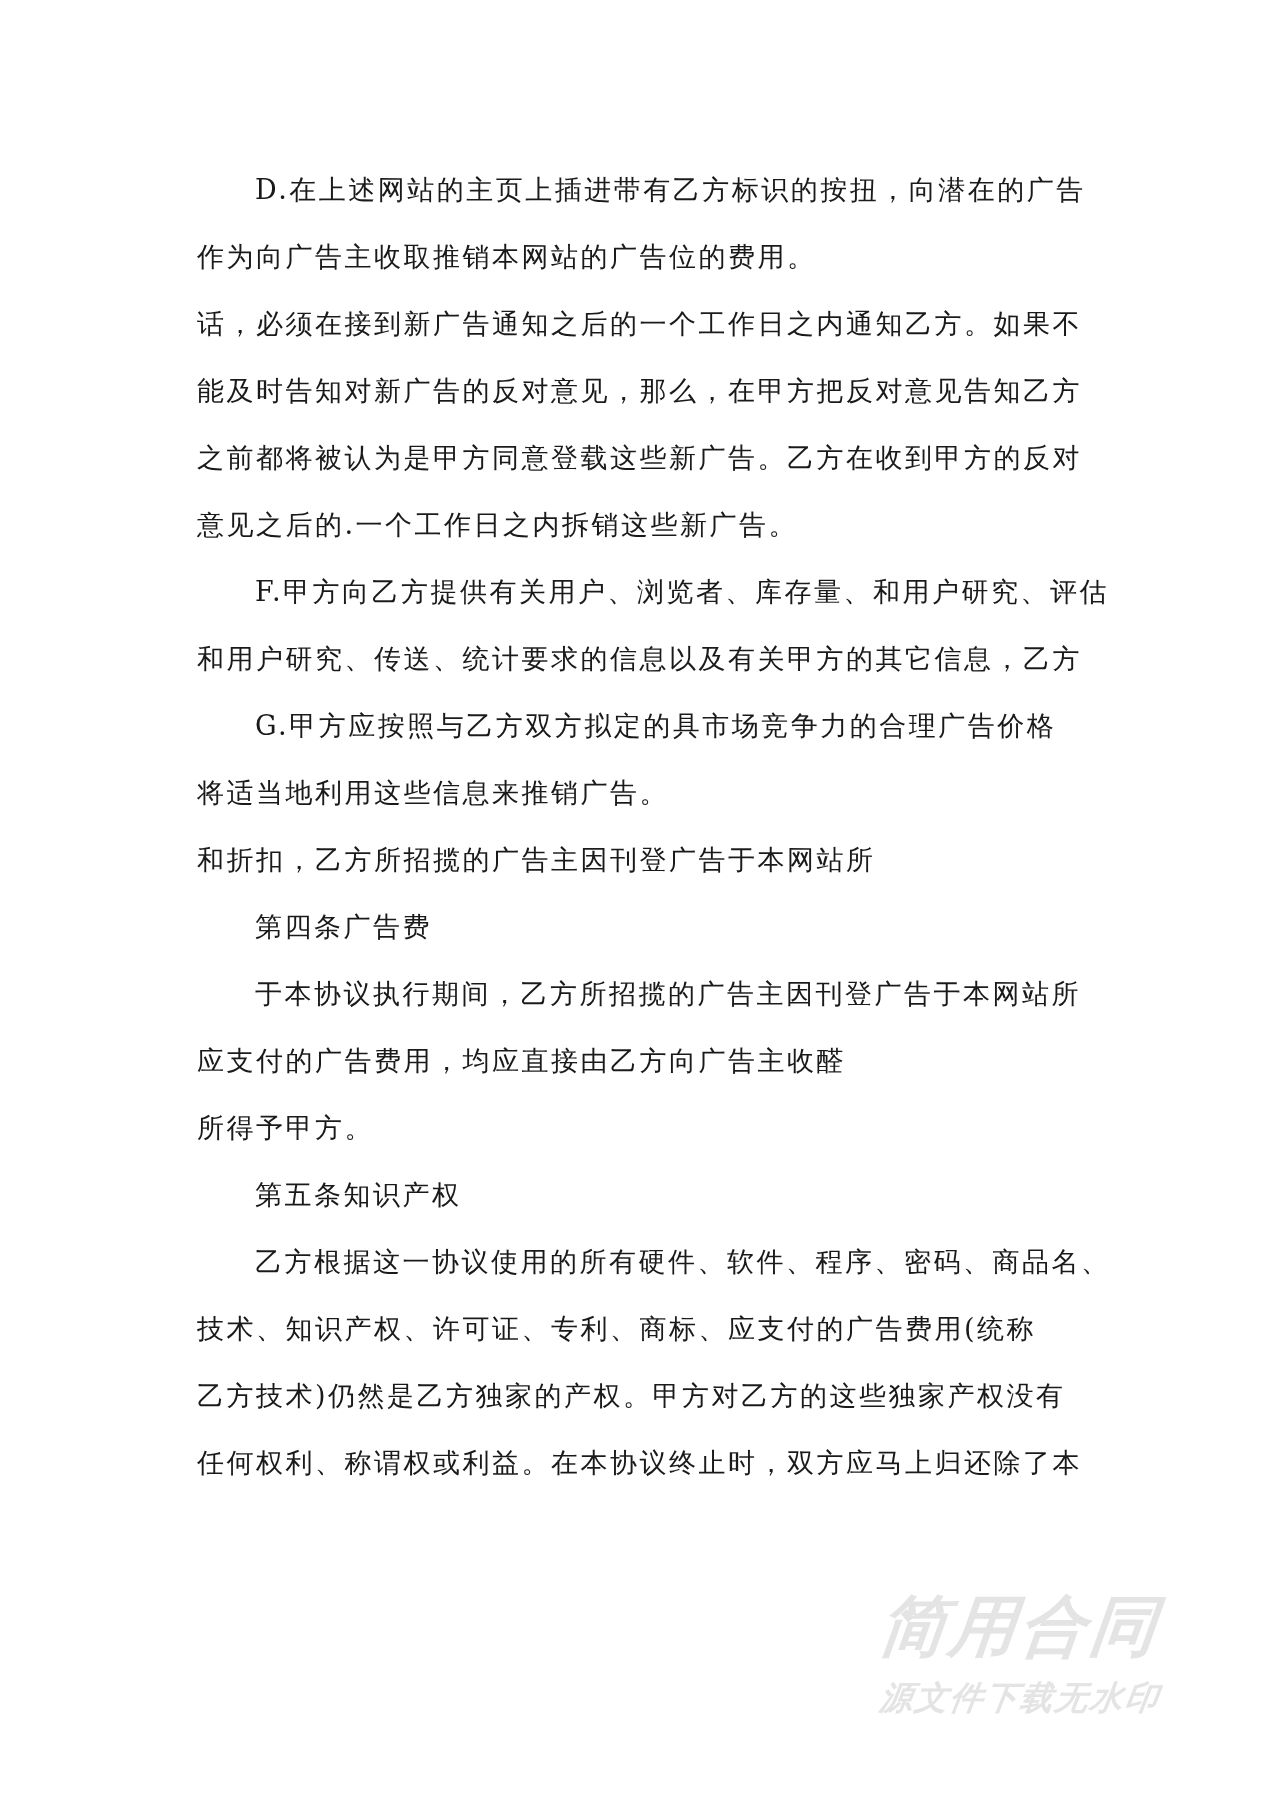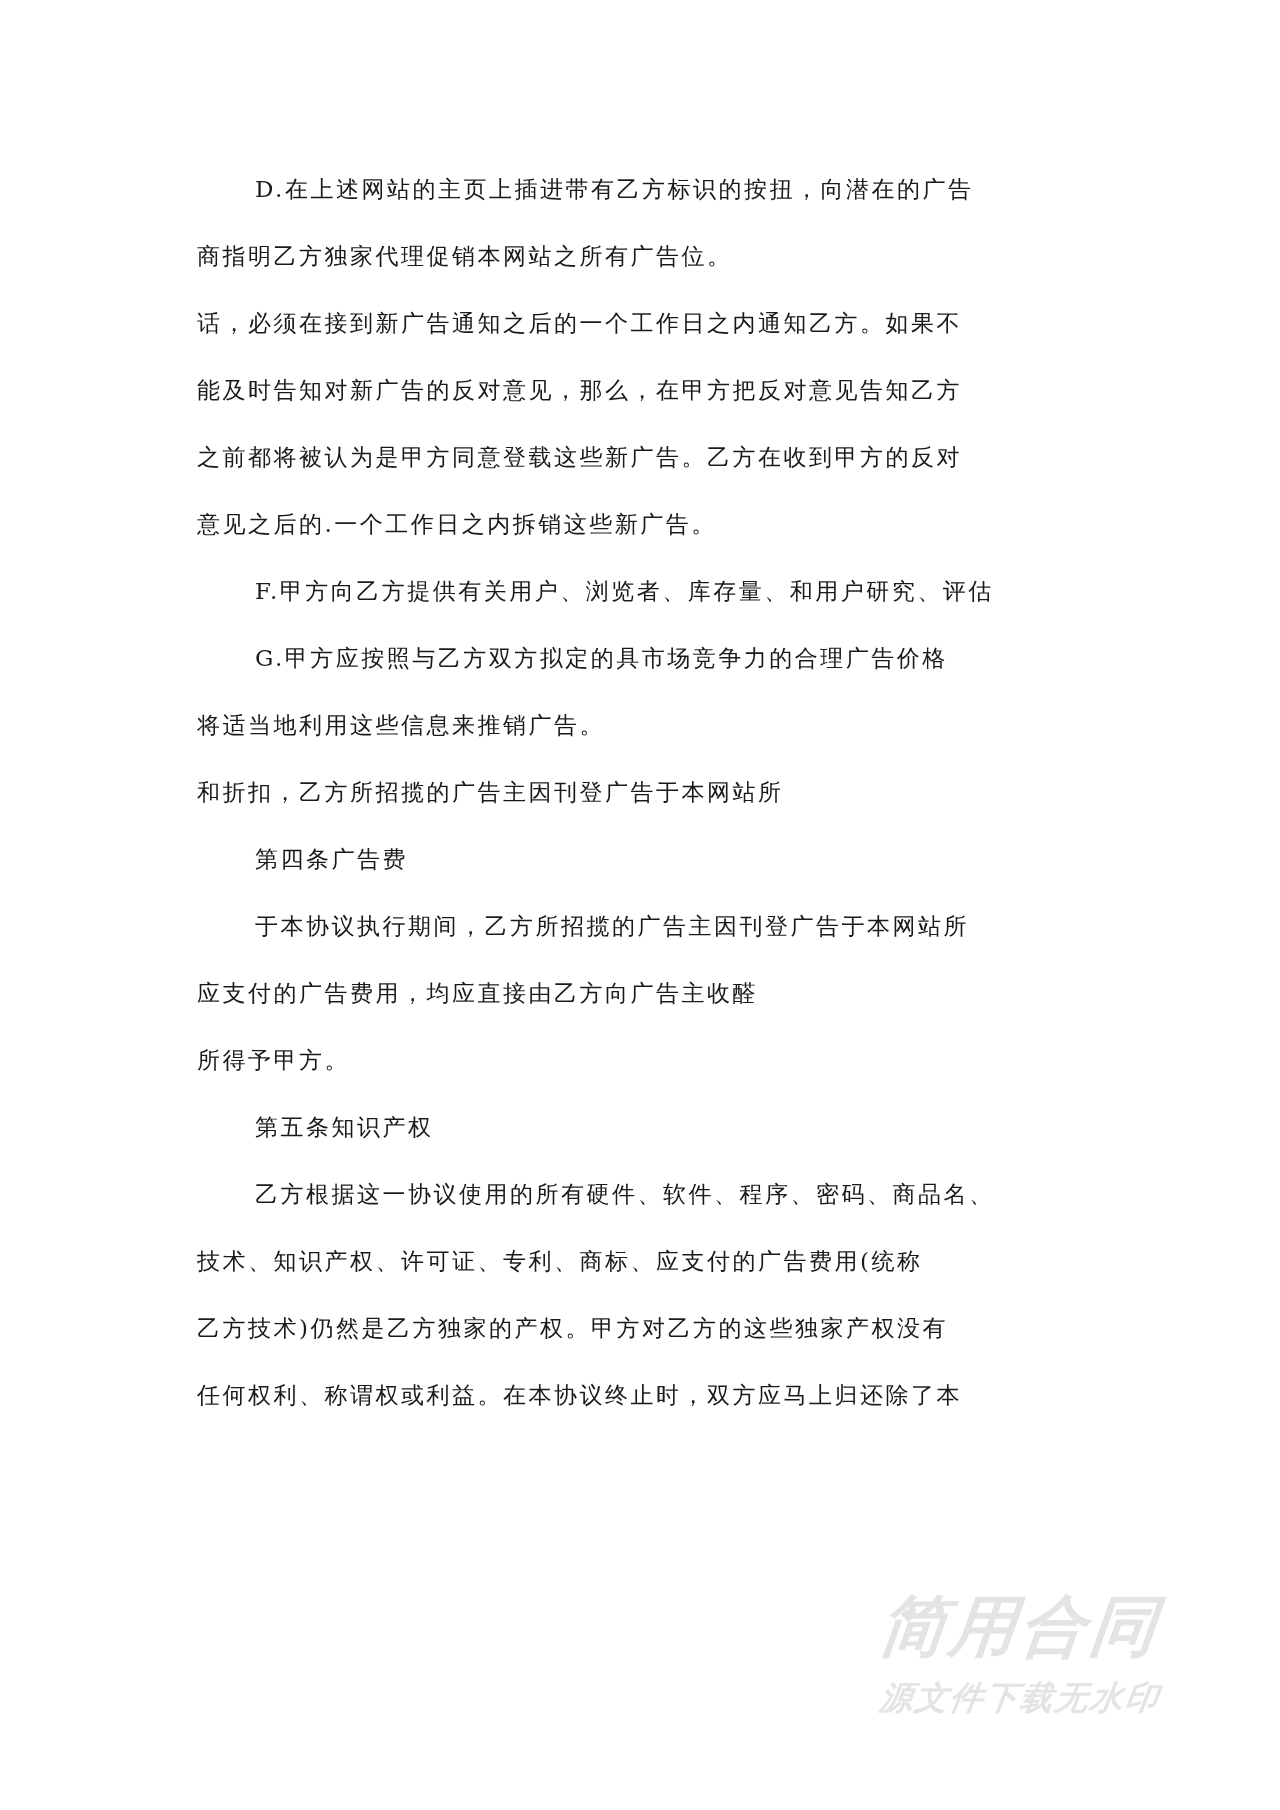--- a/index.html
+++ b/index.html
@@ -17,21 +17,21 @@
     }
     .page {
       position: absolute;
       left: 197px;
       top: 156px;
       width: 890px;
     }
     .line {
       height: 67px;
       line-height: 67px;
-      font-size: 23px;
+      font-size: 27px;
       letter-spacing: 2.5px;
       white-space: nowrap;
       overflow: visible;
     }
     .indent {
       padding-left: 58px;
     }
     .watermark {
       position: absolute;
       left: 880px;
@@ -56,26 +56,27 @@
       letter-spacing: 2px;
       margin-top: 14px;
       transform: skewX(-8deg);
     }
   </style>
 </head>
 <body>
 
 <div class="page">
   <div class="line indent">D.在上述网站的主页上插进带有乙方标识的按扭，向潜在的广告</div>
-  <div class="line">商指明乙方独家代理促销本网站之所有广告位。</div>
+  <div class="line">作为向广告主收取推销本网站的广告位的费用。</div>
   <div class="line">话，必须在接到新广告通知之后的一个工作日之内通知乙方。如果不</div>
   <div class="line">能及时告知对新广告的反对意见，那么，在甲方把反对意见告知乙方</div>
   <div class="line">之前都将被认为是甲方同意登载这些新广告。乙方在收到甲方的反对</div>
   <div class="line">意见之后的.一个工作日之内拆销这些新广告。</div>
   <div class="line indent">F.甲方向乙方提供有关用户、浏览者、库存量、和用户研究、评估</div>
+  <div class="line">和用户研究、传送、统计要求的信息以及有关甲方的其它信息，乙方</div>
   <div class="line indent">G.甲方应按照与乙方双方拟定的具市场竞争力的合理广告价格</div>
   <div class="line">将适当地利用这些信息来推销广告。</div>
   <div class="line">和折扣，乙方所招揽的广告主因刊登广告于本网站所</div>
   <div class="line indent">第四条广告费</div>
   <div class="line indent">于本协议执行期间，乙方所招揽的广告主因刊登广告于本网站所</div>
   <div class="line">应支付的广告费用，均应直接由乙方向广告主收醛</div>
   <div class="line">所得予甲方。</div>
   <div class="line indent">第五条知识产权</div>
   <div class="line indent">乙方根据这一协议使用的所有硬件、软件、程序、密码、商品名、</div>
   <div class="line">技术、知识产权、许可证、专利、商标、应支付的广告费用(统称</div>

